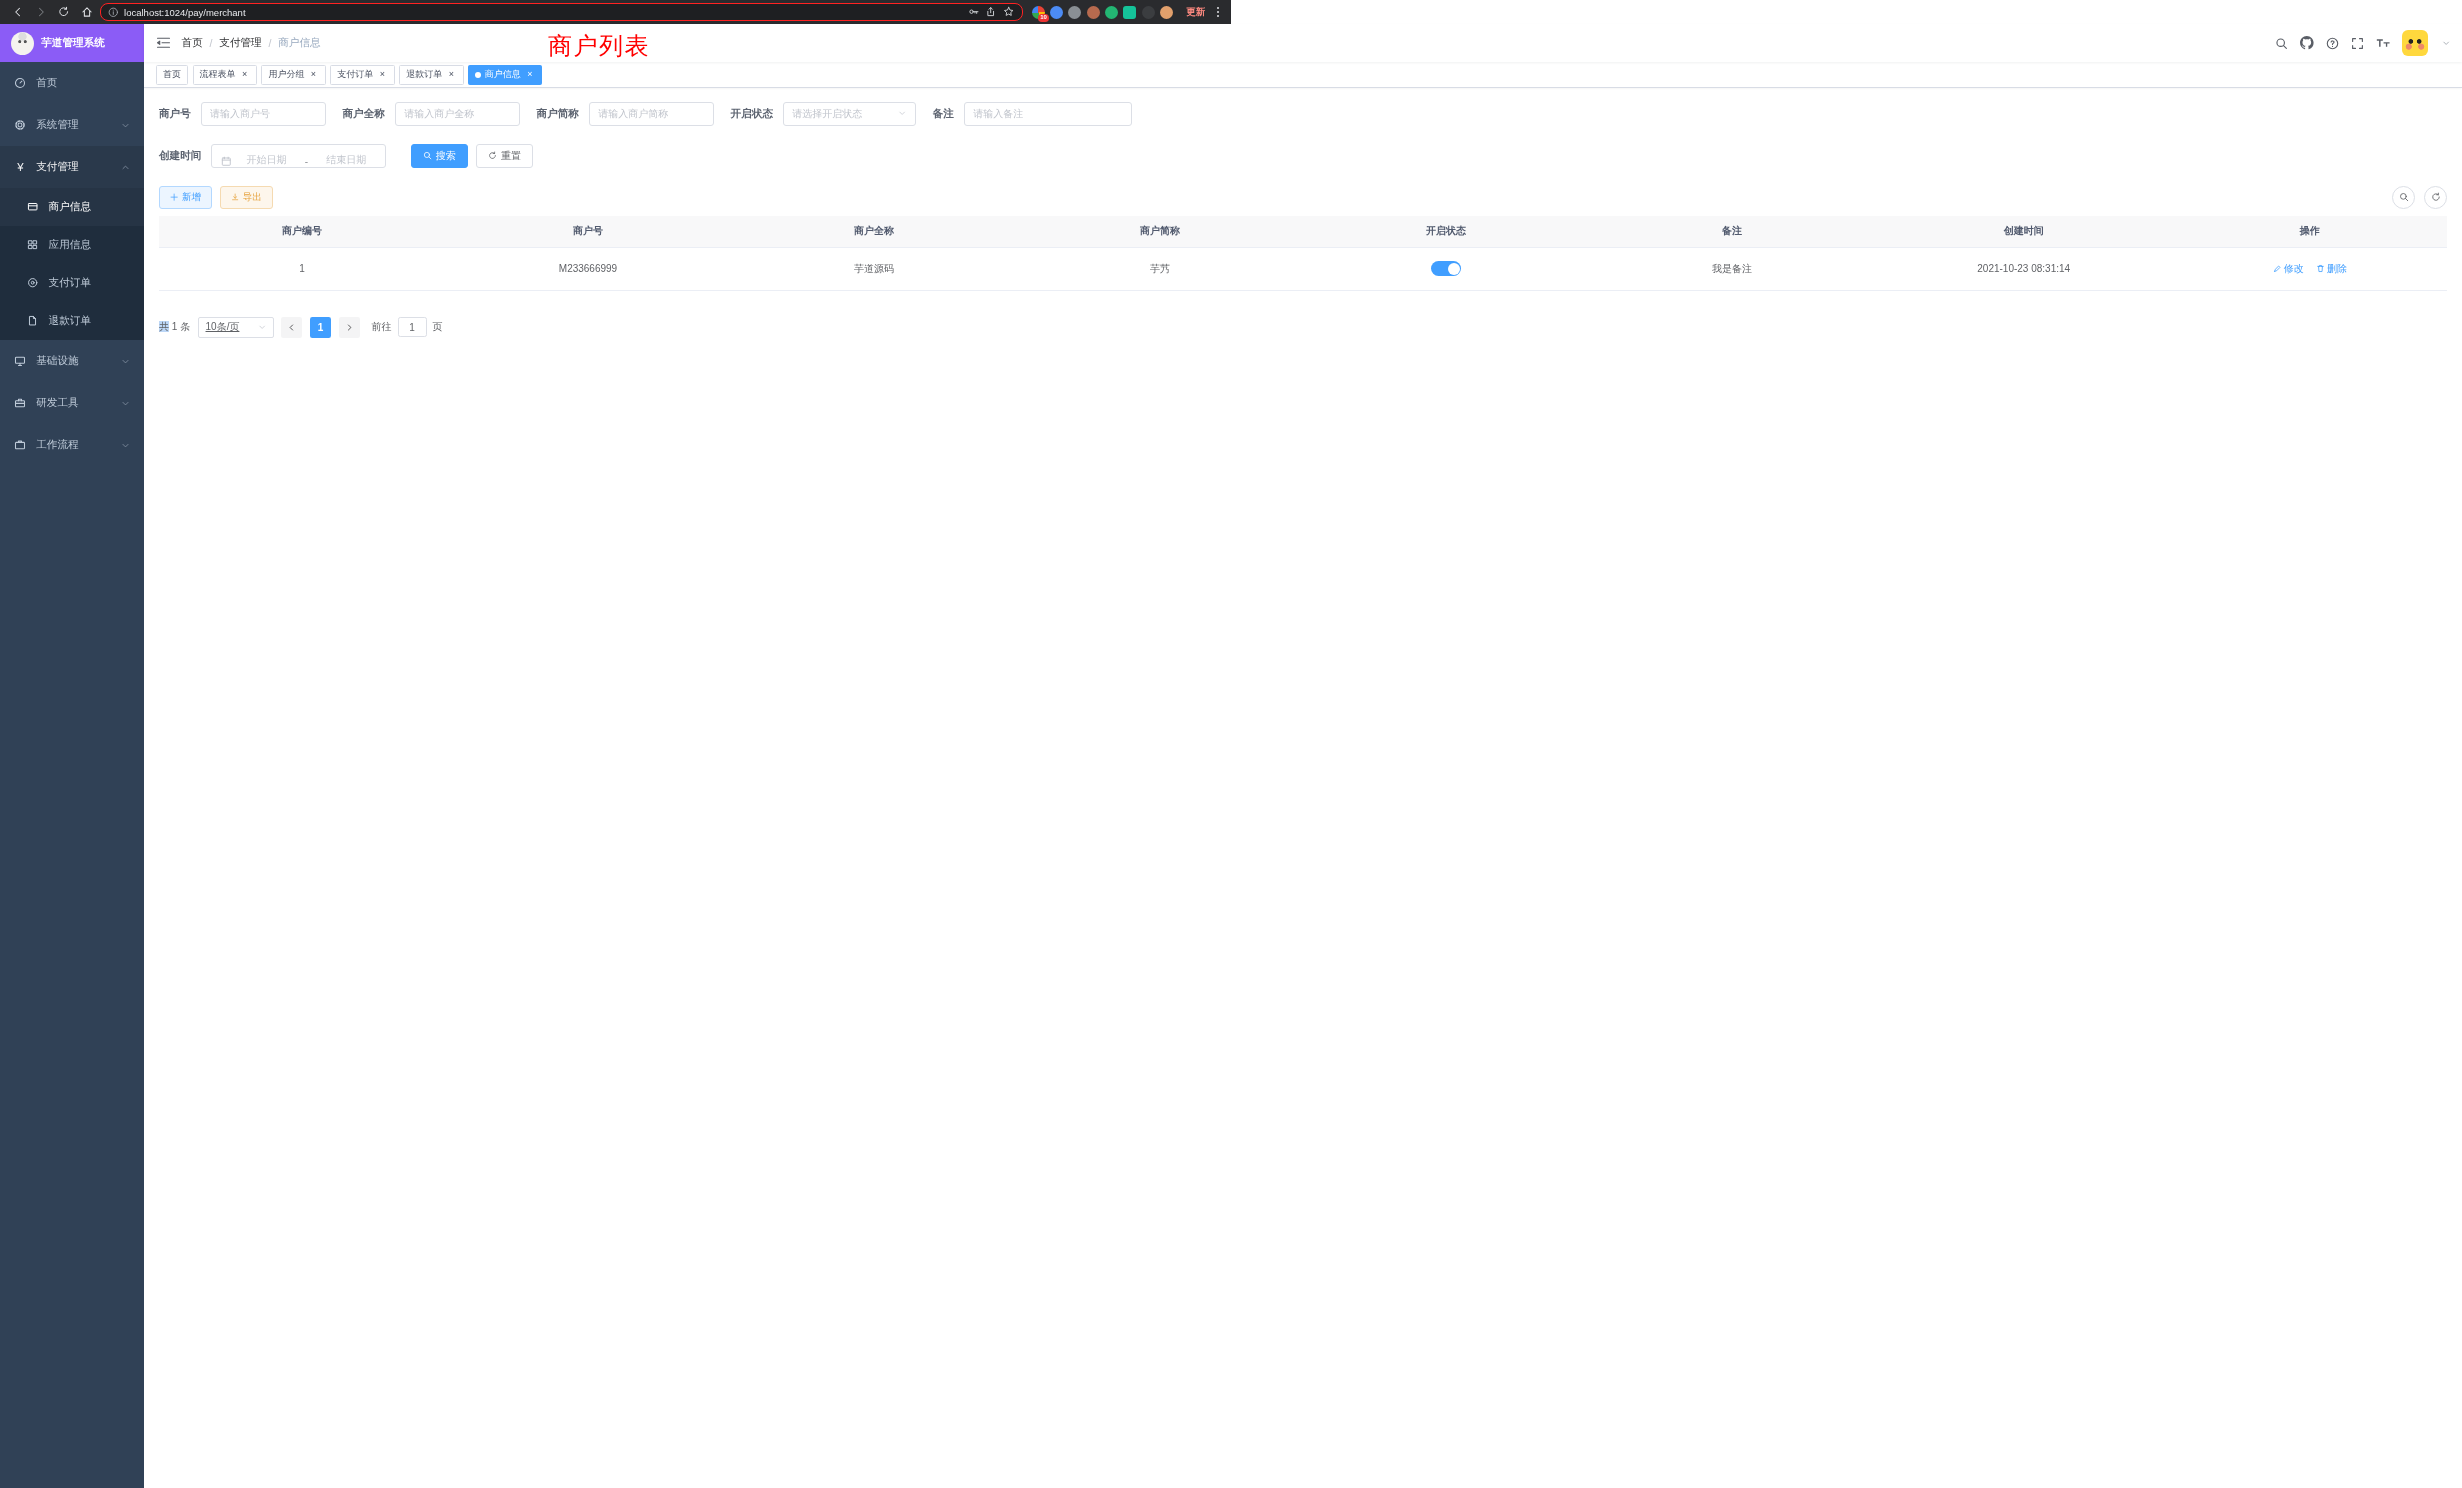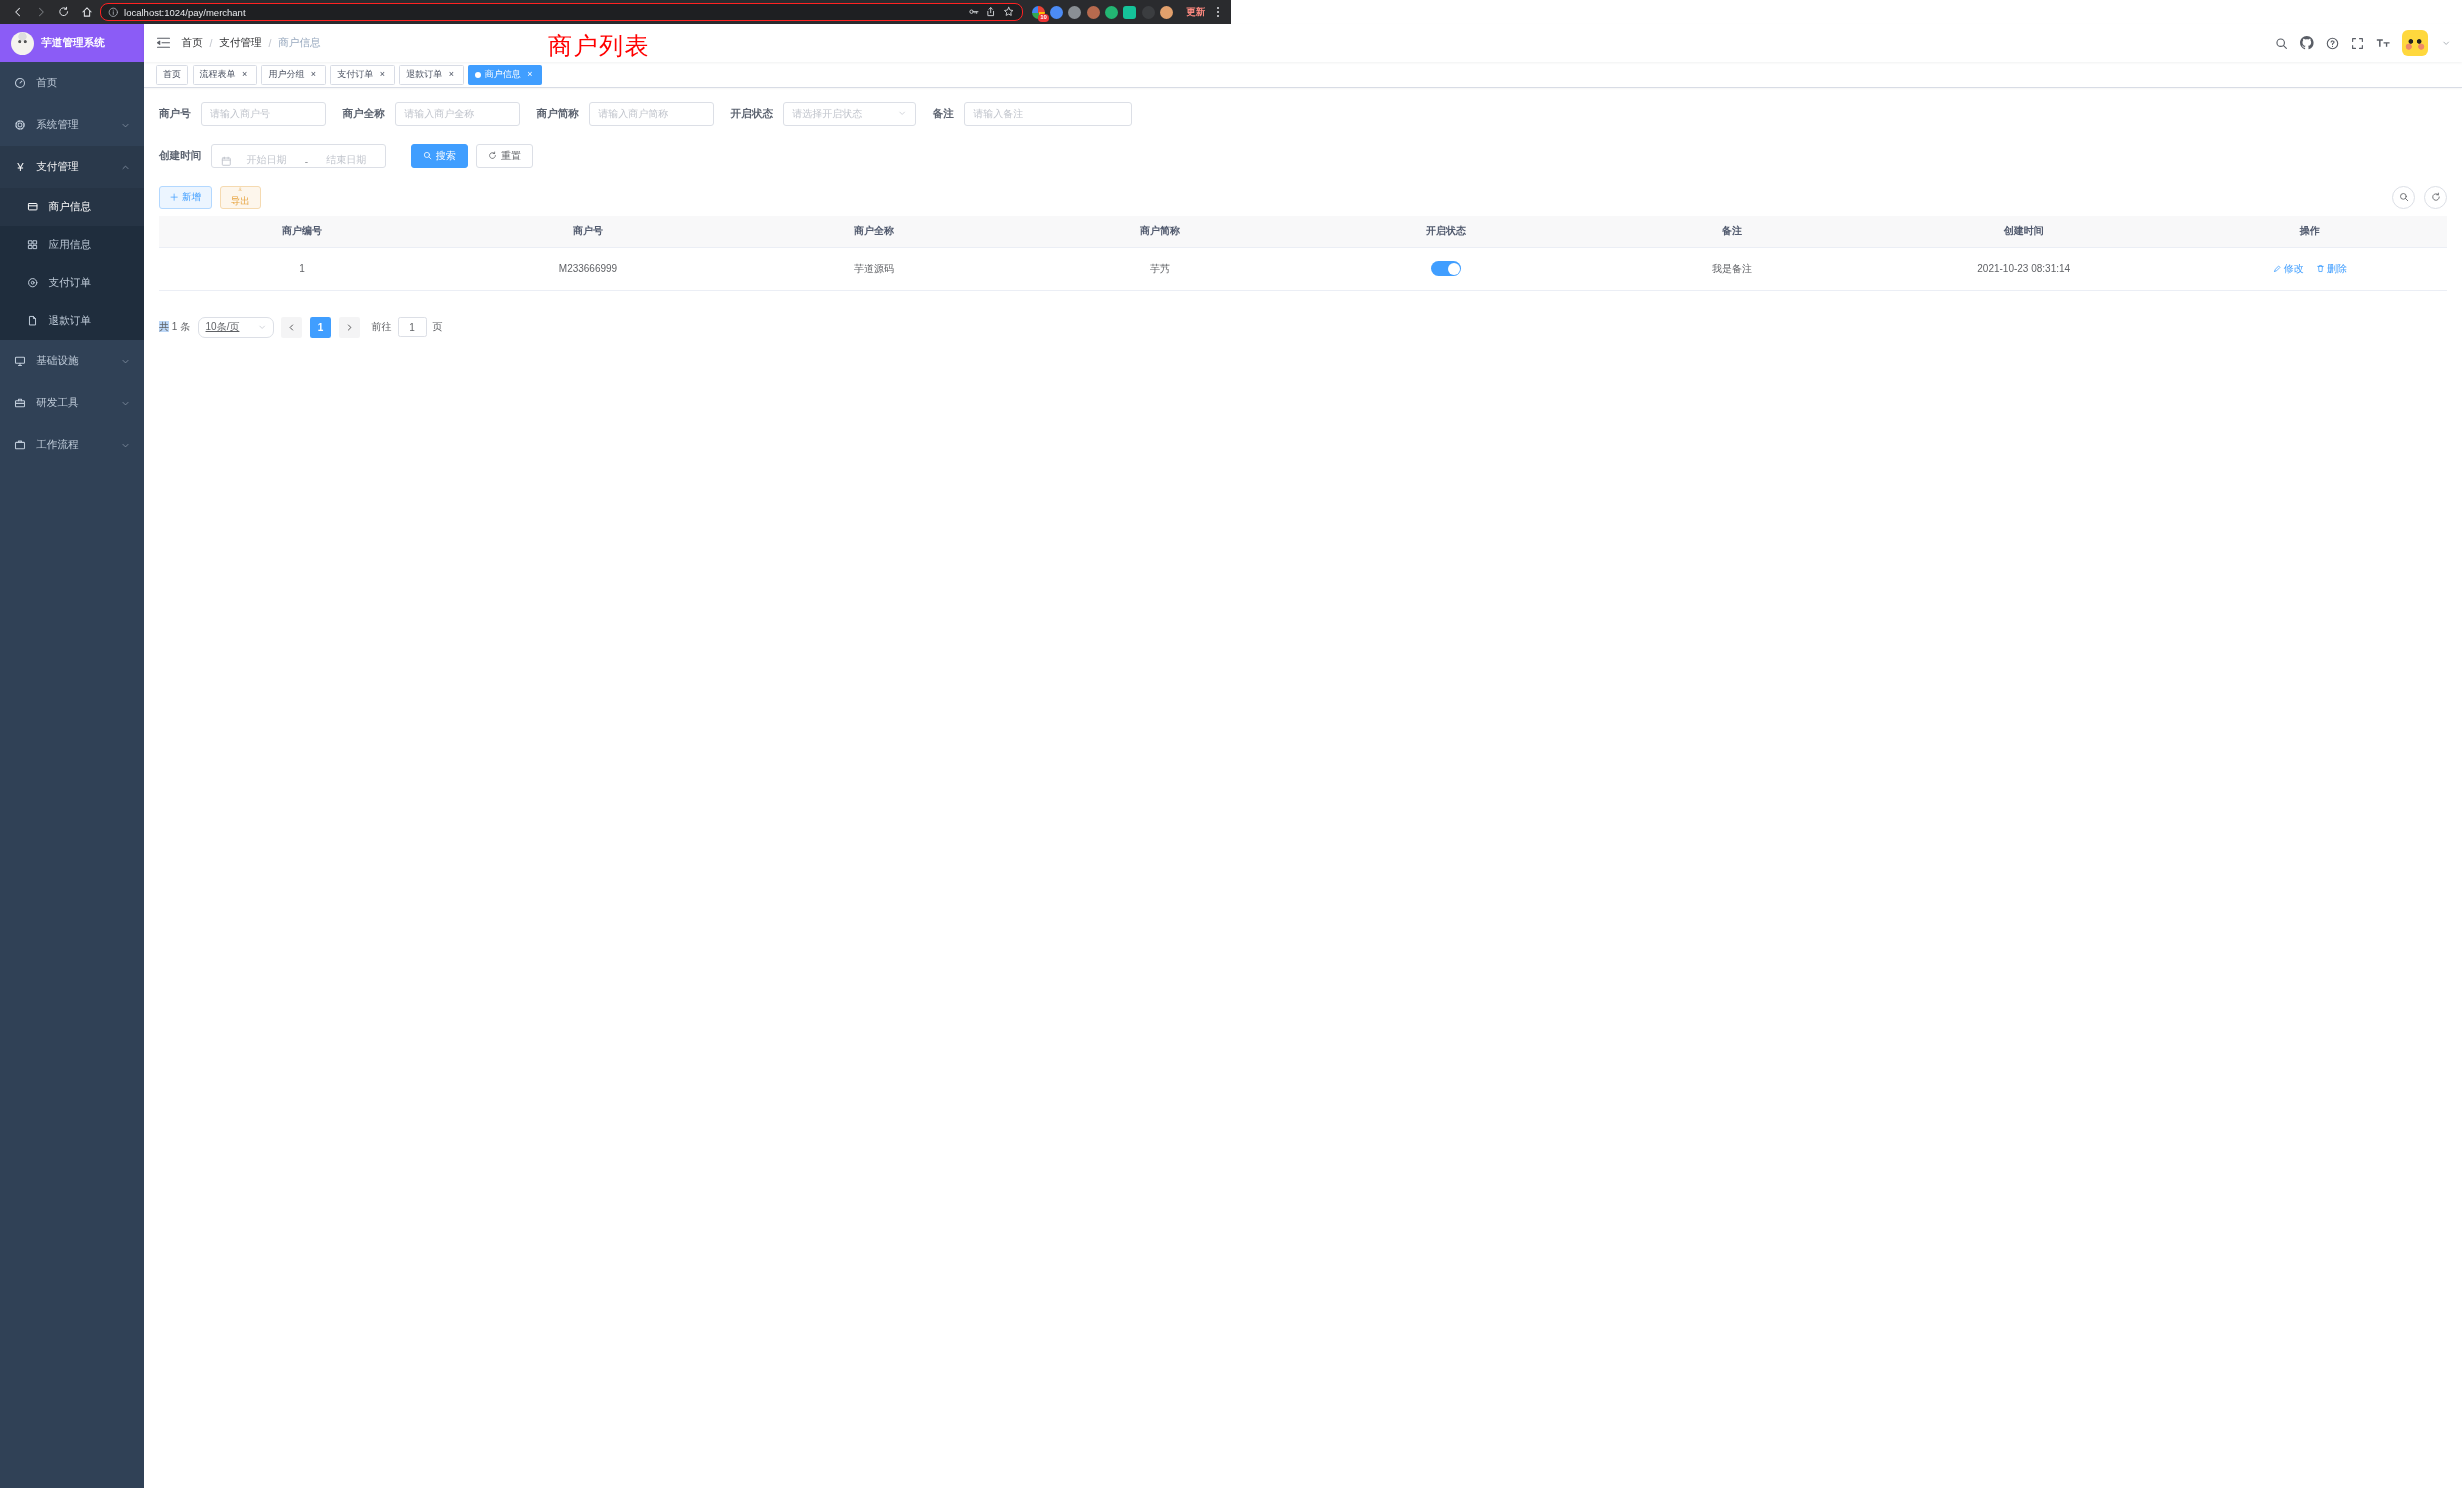--- a/index.html
+++ b/index.html
@@ -87,38 +87,38 @@
   .date-ph { flex:1; text-align:center; }
   .btn { height:24px; display:inline-flex; align-items:center; gap:3.8px; padding:0 11.4px; border-radius:3px; font-size:10px; cursor:pointer; border:0.8px solid #dcdfe6; background:#fff; color:#606266; white-space:nowrap; }
   .btn-primary { background:#409eff; border-color:#409eff; color:#fff; }
   .btn-search { margin-left:7.6px; }
   .btn-reset { margin-left:7.6px; }
 
   
   .toolbar-row { display:flex; align-items:center; margin-bottom:7.6px; }
   .btn-mini { height:23px; padding:0 10px; font-size:9.5px; border-radius:3px; display:inline-flex; align-items:center; gap:3.8px; cursor:pointer; }
   .btn-plain-primary { color:#409eff; background:#ecf5ff; border:0.8px solid #b3d8ff; }
-  .btn-plain-warning { color:#e6a23c; background:#fdf6ec; border:0.8px solid #f5dab1; margin-left:7.6px;flex-direction:column; }
+  .btn-plain-warning { color:#e6a23c; background:#fdf6ec; border:0.8px solid #f5dab1; margin-left:7.6px; }
   .right-tools { margin-left:auto; display:flex; gap:9px; }
   .circle-btn { width:23px; height:23px; border-radius:50%; border:0.8px solid #dcdfe6; background:#fff; color:#606266; display:flex; align-items:center; justify-content:center; cursor:pointer; }
 
   
   table.grid { width:100%; border-collapse:collapse; table-layout:fixed; }
   table.grid th { background:#f8f8f9; color:#515a6e; font-size:10px; font-weight:700; padding:8.3px 3px; text-align:center; border-bottom:0.8px solid #ebeef5; }
   table.grid td { color:#606266; font-size:10px; padding:13.6px 3px; text-align:center; border-bottom:0.8px solid #ebeef5; }
   .switch { width:30px; height:15px; background:#409eff; border-radius:7.6px; position:relative; display:inline-block; cursor:pointer; vertical-align:middle; }
   .switch .knob { position:absolute; right:1.5px; top:1.5px; width:12px; height:12px; background:#fff; border-radius:50%; }
   .op-link { color:#409eff; cursor:pointer; display:inline-flex; align-items:center; gap:2.3px; font-size:10px; }
   .op-link + .op-link { margin-left:9px; }
 
   
   .pagination { display:flex; align-items:center; justify-content:flex-start; margin-top:26px; font-size:10px; color:#606266; gap:7.6px; }
   .total-text { white-space:nowrap; }
   .sel-hl { background:#bcd7f7; }
-  .size-select { width:76px; height:21px; border:0.8px solid #dcdfe6; border-radius:7px; display:flex; align-items:center; justify-content:space-between; padding:0 6.8px; cursor:pointer; color:#606266; font-size:10px;text-decoration:underline; }
+  .size-select { width:76px; height:21px; border:0.8px solid #dcdfe6; border-radius:2px; display:flex; align-items:center; justify-content:space-between; padding:0 6.8px; cursor:pointer; color:#606266; font-size:10px;text-decoration:underline; }
   .pg-btn { width:21px; height:21px; background:#f4f4f5; border-radius:2.3px; display:flex; align-items:center; justify-content:center; color:#303133; cursor:pointer; }
   .pg-num { width:21px; height:21px; background:#409eff; border-radius:2.3px; display:flex; align-items:center; justify-content:center; color:#fff; font-weight:700; cursor:pointer; }
   .goto { display:flex; align-items:center; gap:6px; margin-left:4.5px; white-space:nowrap; }
   .goto input { width:29px; height:20px; border:0.8px solid #dcdfe6; border-radius:2.3px; text-align:center; font-size:10px; color:#606266; outline:none; font-family:inherit; }
 </style>
 </head>
 <body>
 
 <div class="browser-bar">
   <span class="b-ic">

